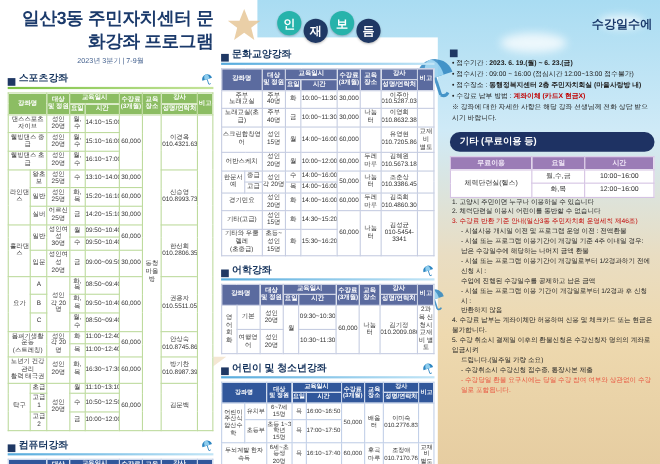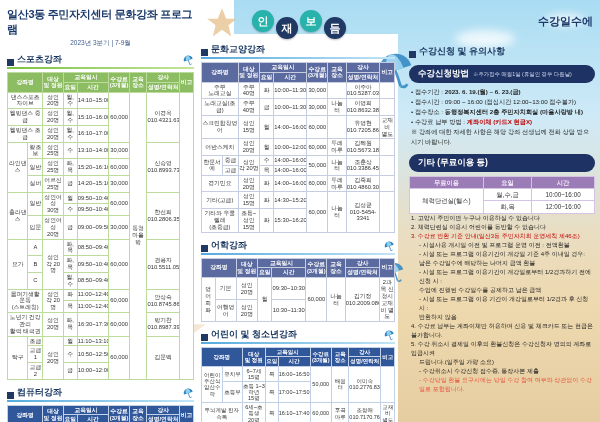--- a/index.html
+++ b/index.html
@@ -6,21 +6,21 @@
 html,body{width:600px;height:422px}
 body{position:relative;overflow:hidden;font-family:"Liberation Sans",sans-serif;
 background:linear-gradient(180deg,#a9dcf2 0%,#cfeaf7 28%,#e9ddc2 55%,#eed9af 72%,#e6cda1 100%)}
 .cloud{position:absolute;background:#fff;border-radius:50%;filter:blur(4px);opacity:.75}
 .white-left{position:absolute;left:0;top:0;width:234px;height:422px;background:#fff}
 .white-mid{position:absolute;left:196px;top:34px;width:202px;height:388px;background:#fff}
 .deco{position:absolute;opacity:.85}
 .p-left{position:absolute;left:7px;top:7px;width:187px}
 .p-mid{position:absolute;left:201px;top:40px;width:194px}
 .p-right{position:absolute;left:409px;top:10px;width:186px}
-.title{font-size:11px;font-weight:bold;color:#1b3a6b;text-align:left;letter-spacing:-.3px}
+.title{font-size:16px;font-weight:bold;color:#1b3a6b;text-align:right;letter-spacing:-.3px}
 .subtitle{font-size:6.5px;color:#44618e;text-align:center;margin:2px 0 5px}
 .sec{display:flex;align-items:flex-end;gap:3px;margin:3px 0 1px}
 .sec .sq{width:7px;height:7px;background:#1f3864;flex:none}
 .sec .tt{font-weight:bold;font-size:9px;color:#17355e;white-space:nowrap}
 .sec .umb-slot{margin-left:auto;line-height:0}
 .rule{height:2px;margin:1px 0 3px;background:linear-gradient(90deg,#7cc242,#c6e49c)}
 .rule.blue{background:linear-gradient(90deg,#56abdd,#c2e5f6)}
 .tbl{width:100%;border-collapse:collapse;table-layout:fixed;background:#fff}
 .tbl td{border:1px solid #ccc;font-size:5.8px;line-height:1.18;text-align:center;padding:1px 0;color:#333;overflow:hidden}
 .green td{border-color:#bedb9e}.green .hd{background:#8cbd63;color:#fff;font-weight:bold}
@@ -540,25 +540,20 @@
           </tr>
         </tbody>
       </table>
     </div>
 </div>
 
 <div class="p-right">
   <div class="city">수강일수에</div>
   <div class="sec">
     <span class="sq"></span>
-    <span class="tt">수강신청 및 유의사항</span>
-  </div>
-  <div class="pill">
-    <span>수강신청방법</span>
-    <span class="note">※추가접수 매월1일 (휴일인 경우 다음날)</span>
   </div>
   <div class="bullets" id="signup-bullets">
       <div><span>• 접수기간 : </span><span style="font-weight: bold;">2023. 6. 19.(월) ~ 6. 23.(금)</span></div>
       <div><span>• 접수시간 : 09:00 ~ 16:00 (점심시간 12:00~13:00 접수불가)</span></div>
       <div><span>• 접수장소 : </span><span style="font-weight: bold;">동행정복지센터 2층 주민자치회실 (마을사랑방 내)</span></div>
       <div><span>• 수강료 납부 방법 : </span><span style="font-weight: bold; color: rgb(192, 0, 0);">계좌이체 (카드X 현금X)</span></div>
       <div><span>※ 강좌에 대한 자세한 사항은 해당 강좌 선생님께 전화 상담 받으시기 바랍니다.</span></div>
     </div>
   <div class="pill">
     <span>기타 (무료이용 등)</span>

